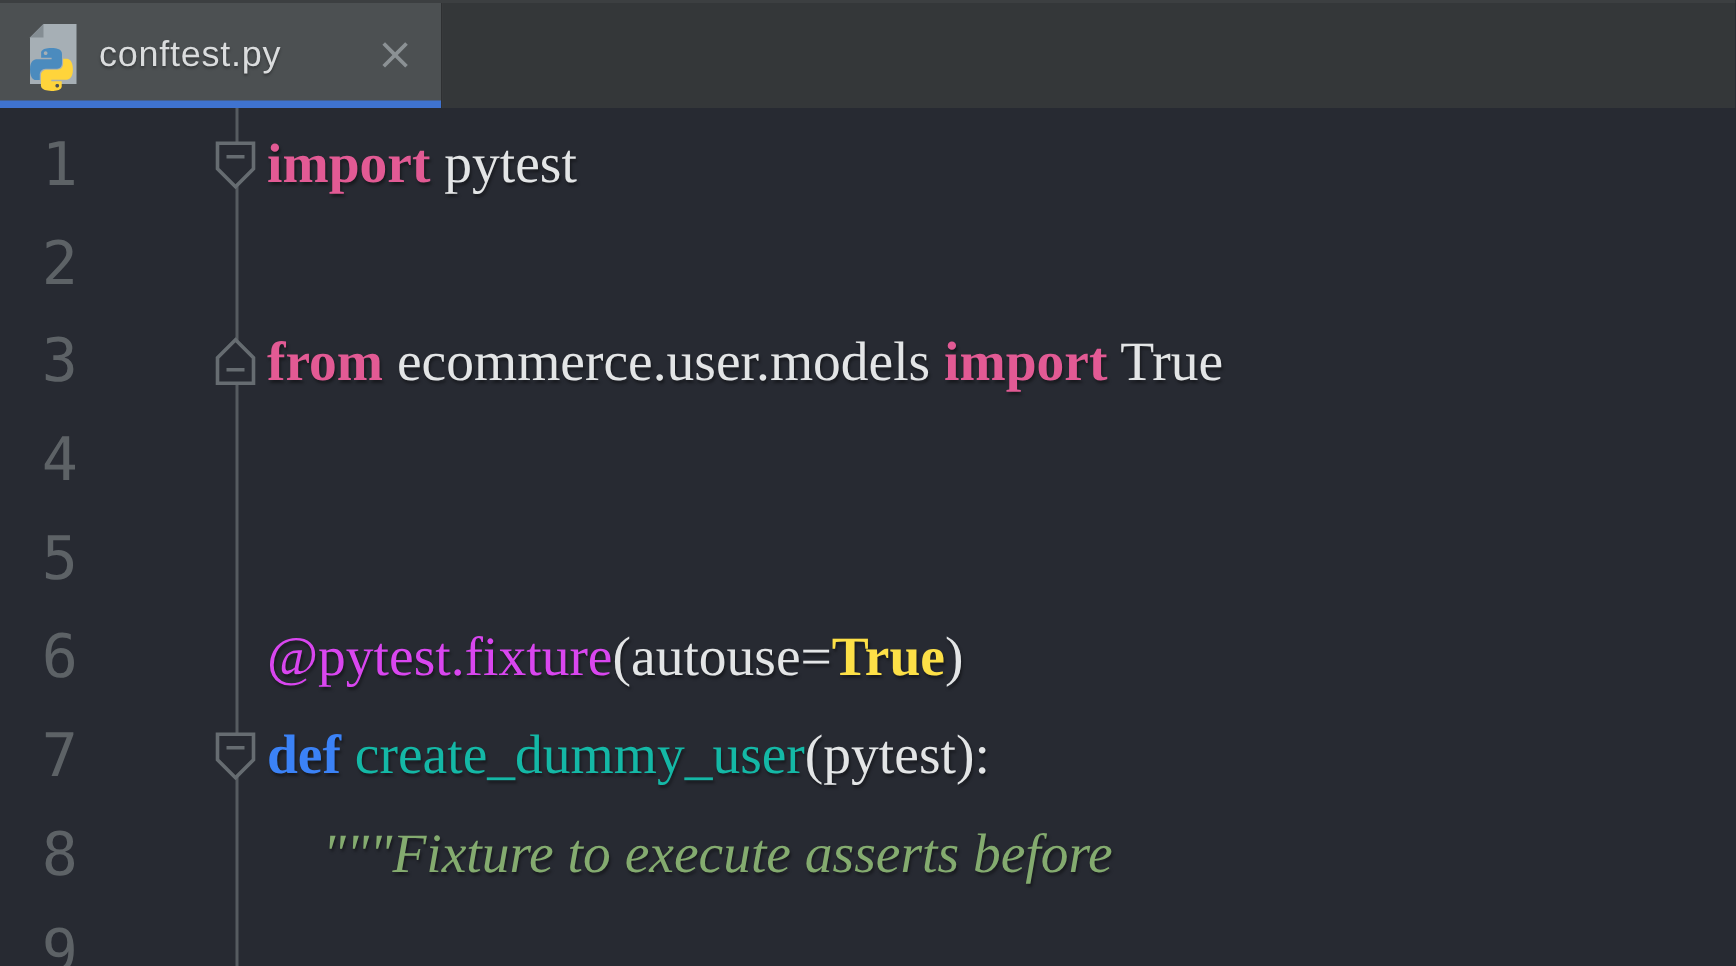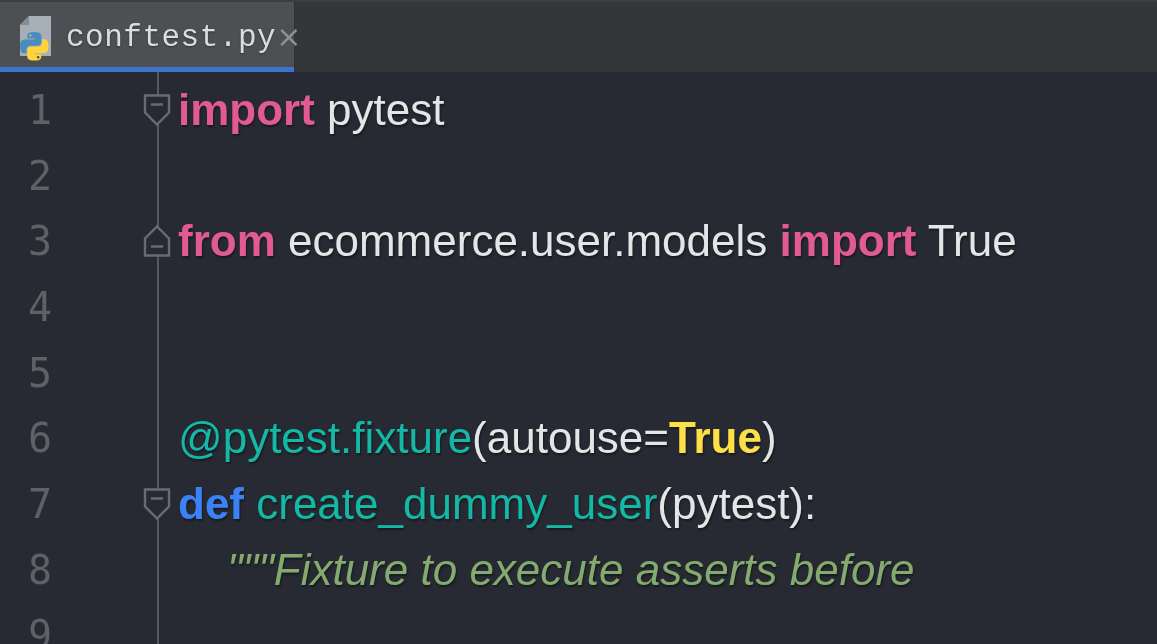--- a/index.html
+++ b/index.html
@@ -12,35 +12,35 @@
   body{background:var(--editor-bg);font-family:"Liberation Sans",sans-serif;position:relative;}
 
   
   .tab-bar{position:absolute;top:0;left:0;width:100%;height:72px;background:var(--tabbar-bg);
            border-top:2px solid #3c3f41;display:flex;}
   .tab{position:relative;width:295px;height:100%;background:var(--tab-bg);
        display:flex;align-items:center;padding:0 18px 0 12px;cursor:pointer;
        border-right:1px solid #2e3032;}
   .tab-underline{position:absolute;left:0;right:0;bottom:0;height:5px;background:var(--underline);}
   .file-icon{flex:none;width:46px;height:50px;margin-right:8px;display:flex;align-items:center;justify-content:center;}
-  .tab-label{font-size:31px;color:var(--tab-text);letter-spacing:.5px;white-space:nowrap;
-             text-shadow:0 1px 2px rgba(0,0,0,.35);font-family:Liberation Mono, monospace;}
+  .tab-label{font-size:24px;color:var(--tab-text);letter-spacing:.5px;white-space:nowrap;
+             text-shadow:0 1px 2px rgba(0,0,0,.35);}
   .tab-close{margin-left:auto;font-size:30px;color:var(--close);line-height:1;cursor:pointer;
              font-family:"DejaVu Sans",sans-serif;}
 
   
   .editor{position:absolute;top:72px;left:0;right:0;bottom:0;background:var(--editor-bg);overflow:hidden;}
   .fold-guide{position:absolute;left:157px;top:0;bottom:0;width:2px;background:var(--guide);z-index:0;}
   .lines{position:absolute;top:0;left:0;right:0;padding-top:5px;z-index:1;}
   .line{height:65.7px;display:flex;align-items:center;}
   .ln{flex:none;width:52px;text-align:right;font-family:"DejaVu Sans Mono",monospace;
       font-size:40px;color:var(--ln);}
   .fold{flex:none;width:126px;height:100%;position:relative;}
   .fold svg{position:absolute;left:90px;top:50%;transform:translateY(-50%);}
-  .code{font-family:Liberation Sans, sans-serif;font-size:44px;white-space:pre;
+  .code{font-family:Liberation Serif, serif;font-size:37px;white-space:pre;
         text-shadow:1px 2px 2px rgba(0,0,0,.4);text-align:right;}
   .tok-keyword{font-weight:bold;}
   .tok-docstring{font-style:italic;}
 </style>
 </head>
 <body>
 
 <div class="window">
 
   <div class="tab-bar">
@@ -97,21 +97,21 @@
           <span class="code"></span>
         </div>
         <div class="line">
           <span class="ln">5</span>
           <span class="fold"></span>
           <span class="code"></span>
         </div>
         <div class="line">
           <span class="ln">6</span>
           <span class="fold"></span>
-          <span class="code"><span class="tok tok-decorator" style="color: #14b8a6;">@pytest.fixture</span><span class="tok tok-plain" style="color: rgb(227, 229, 230);">(autouse=</span><span class="tok tok-keyword" style="color: #fde047;">True</span><span class="tok tok-plain" style="color: rgb(227, 229, 230);">)</span></span>
+          <span class="code"><span class="tok tok-decorator" style="color: #d946ef;">@pytest.fixture</span><span class="tok tok-plain" style="color: rgb(227, 229, 230);">(autouse=</span><span class="tok tok-keyword" style="color: #fde047;">True</span><span class="tok tok-plain" style="color: rgb(227, 229, 230);">)</span></span>
         </div>
         <div class="line">
           <span class="ln">7</span>
           <span class="fold">
             <svg width="30" height="33" viewBox="0 0 30 33">
               <path d="M3 2 H27 V19 L15 31 L3 19 Z" fill="#272A32" stroke="#666C71" stroke-width="2.4"></path>
               <line x1="9" y1="11" x2="21" y2="11" stroke="#666C71" stroke-width="2.4"></line>
             </svg>
           </span>
           <span class="code"><span class="tok tok-keyword" style="color: #3b82f6;">def</span><span class="tok tok-plain" style="color: rgb(227, 229, 230);"> </span><span class="tok tok-function" style="color: #14b8a6;">create_dummy_user</span><span class="tok tok-plain" style="color: rgb(227, 229, 230);">(pytest):</span></span>

